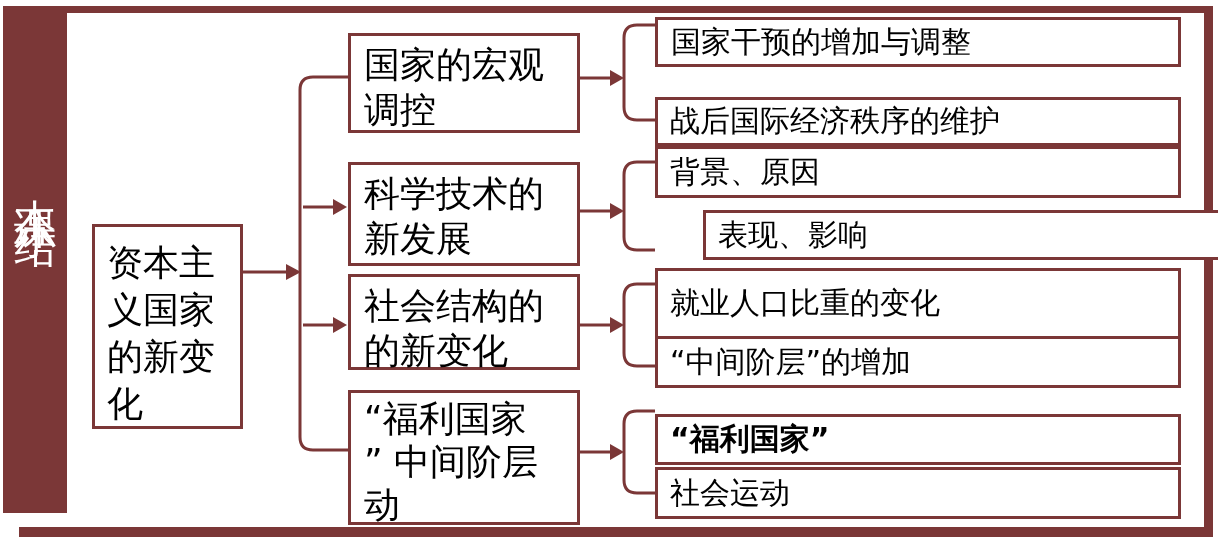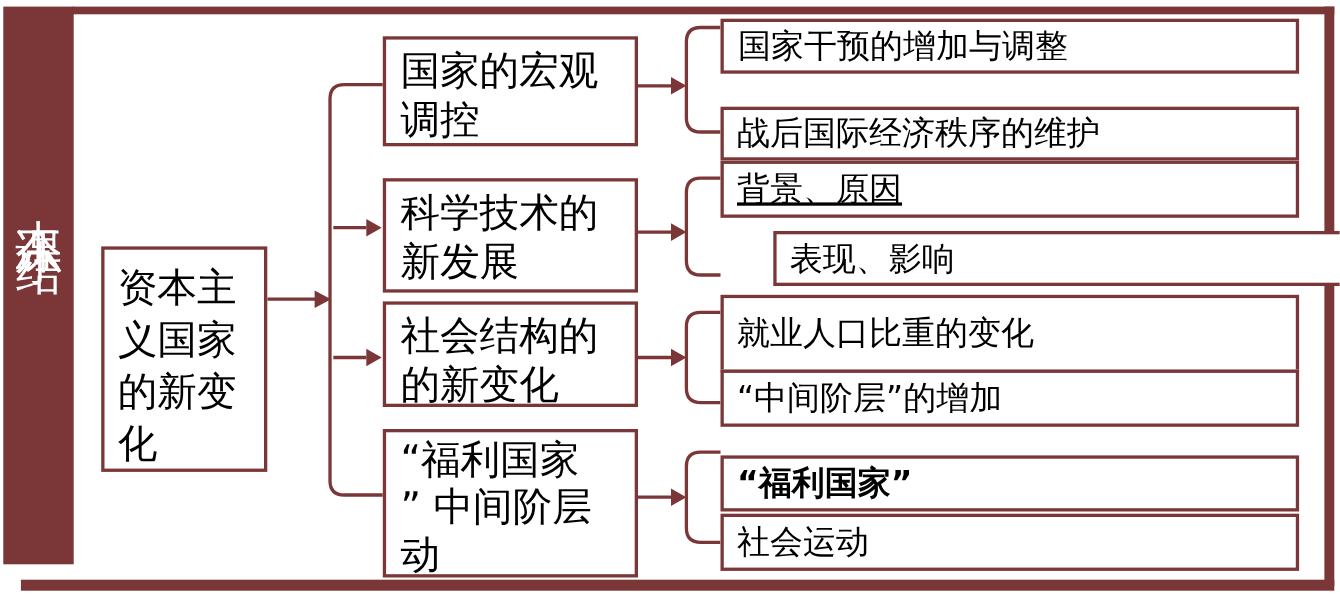--- a/index.html
+++ b/index.html
@@ -31,21 +31,21 @@
     font-size:36px;line-height:47px;padding:12px 0 0 12px;margin-top:44px;}
   .mid{left:348px;width:232px;font-size:36px;line-height:45px;padding:6px 0 0 13px;}
   #mb0{top:33px;height:100px;}
   #mb1{top:162px;height:104px;}
   #mb2{top:274px;height:96px;}
   #mb3{top:390px;height:135px;line-height:43px;padding-top:4px;}
   .leaf{left:655px;width:526px;font-size:30px;display:flex;align-items:center;
     padding-left:12px;}
   #rb0{top:17px;height:50px;padding-left:13px;}
   #rb1{top:81px;height:49px;margin-top:16px;}
-  #rb2{top:146px;height:52px;text-decoration:underline;}
+  #rb2{top:146px;height:52px;}
   #rb3{top:210px;height:50px;margin-left:48px;}
   #rb4{top:268px;height:71px;}
   #rb5{top:336px;height:52px;}
   #rb6{top:414px;height:51px;font-weight:bold;}
   #rb7{top:467px;height:52px;}
   #connectors{position:absolute;left:0;top:0;}
 </style>
 </head>
 <body>
 

